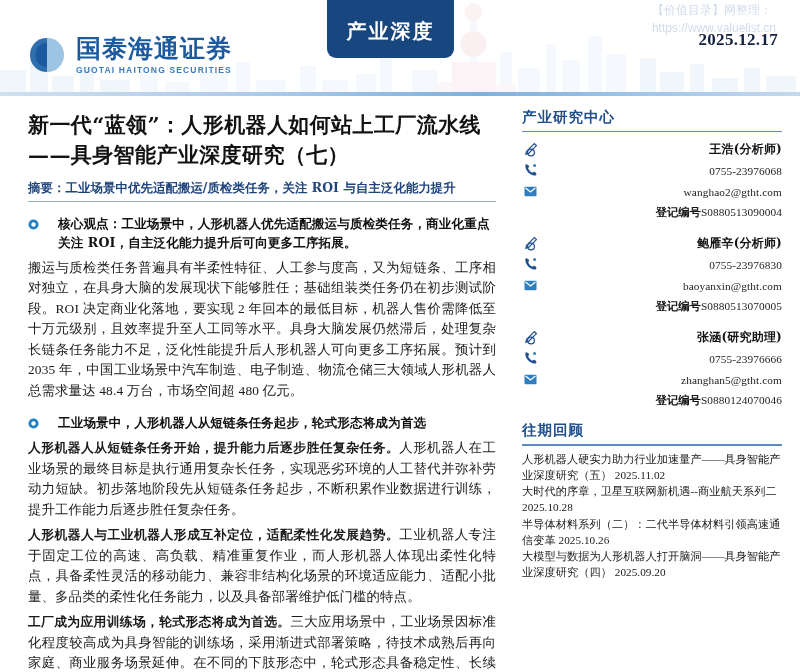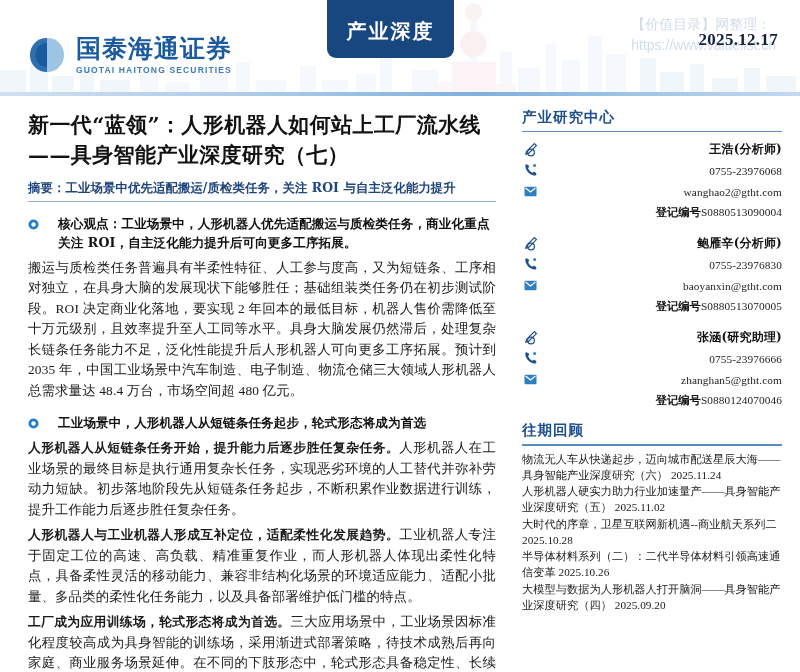--- a/index.html
+++ b/index.html
@@ -86,24 +86,24 @@
     right: 22px; top: 30px;
     font-family: "Liberation Serif", serif;
     font-size: 17px;
     font-weight: 700;
     color: #12213d;
     letter-spacing: 0.3px;
   }
 
   .watermark {
     position: absolute;
-    right: 24px; top: 14px;
+    right: 24px; top: 1px;
     text-align: left;
     font-family: "Liberation Sans", sans-serif;
-    font-size: 14px;
+    font-size: 12px;
     color: #c9d6e6;
     line-height: 1.5;
     opacity: 0.85;
   }
 
   
   .page-body {
     display: flex;
     width: 800px;
     height: 576px;
@@ -465,21 +465,20 @@
       </div>
       <div class="reg-line">
         <span class="analyst-reglabel">登记编号</span>
         <span class="analyst-value">S0880124070046</span>
       </div>
     </div>
 
     <div class="history-block">
       <div class="history-heading">往期回顾</div>
       <div class="history-rule"></div>
-      <div class="history-item">物流无人车从快递起步，迈向城市配送星辰大海——具身智能产业深度研究（六） 2025.11.24</div>
       <div class="history-item">人形机器人硬实力助力行业加速量产——具身智能产业深度研究（五） 2025.11.02</div>
       <div class="history-item">大时代的序章，卫星互联网新机遇--商业航天系列二 2025.10.28</div>
       <div class="history-item">半导体材料系列（二）：二代半导体材料引领高速通信变革 2025.10.26</div>
       <div class="history-item">大模型与数据为人形机器人打开脑洞——具身智能产业深度研究（四） 2025.09.20</div>
     </div>
 
   </div>
 </div>
 
 </body></html>

